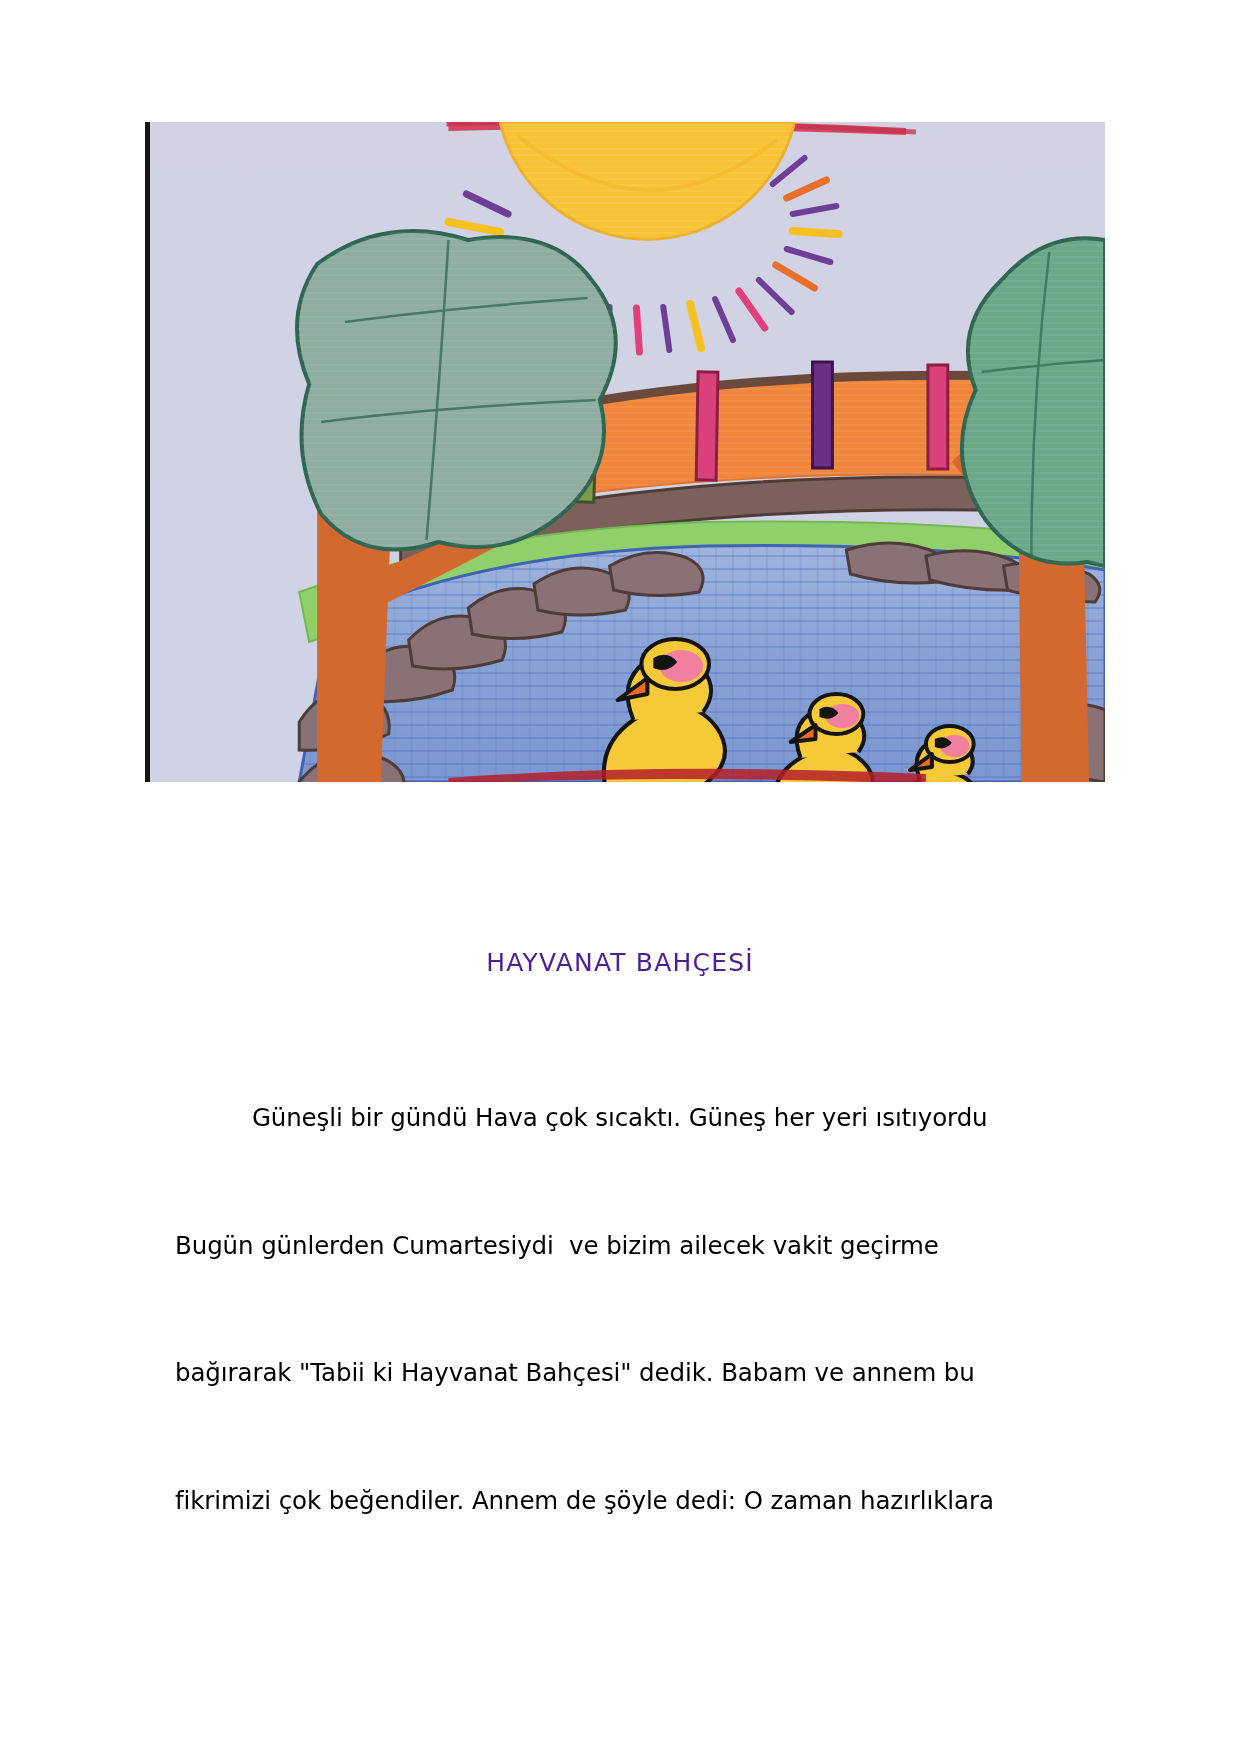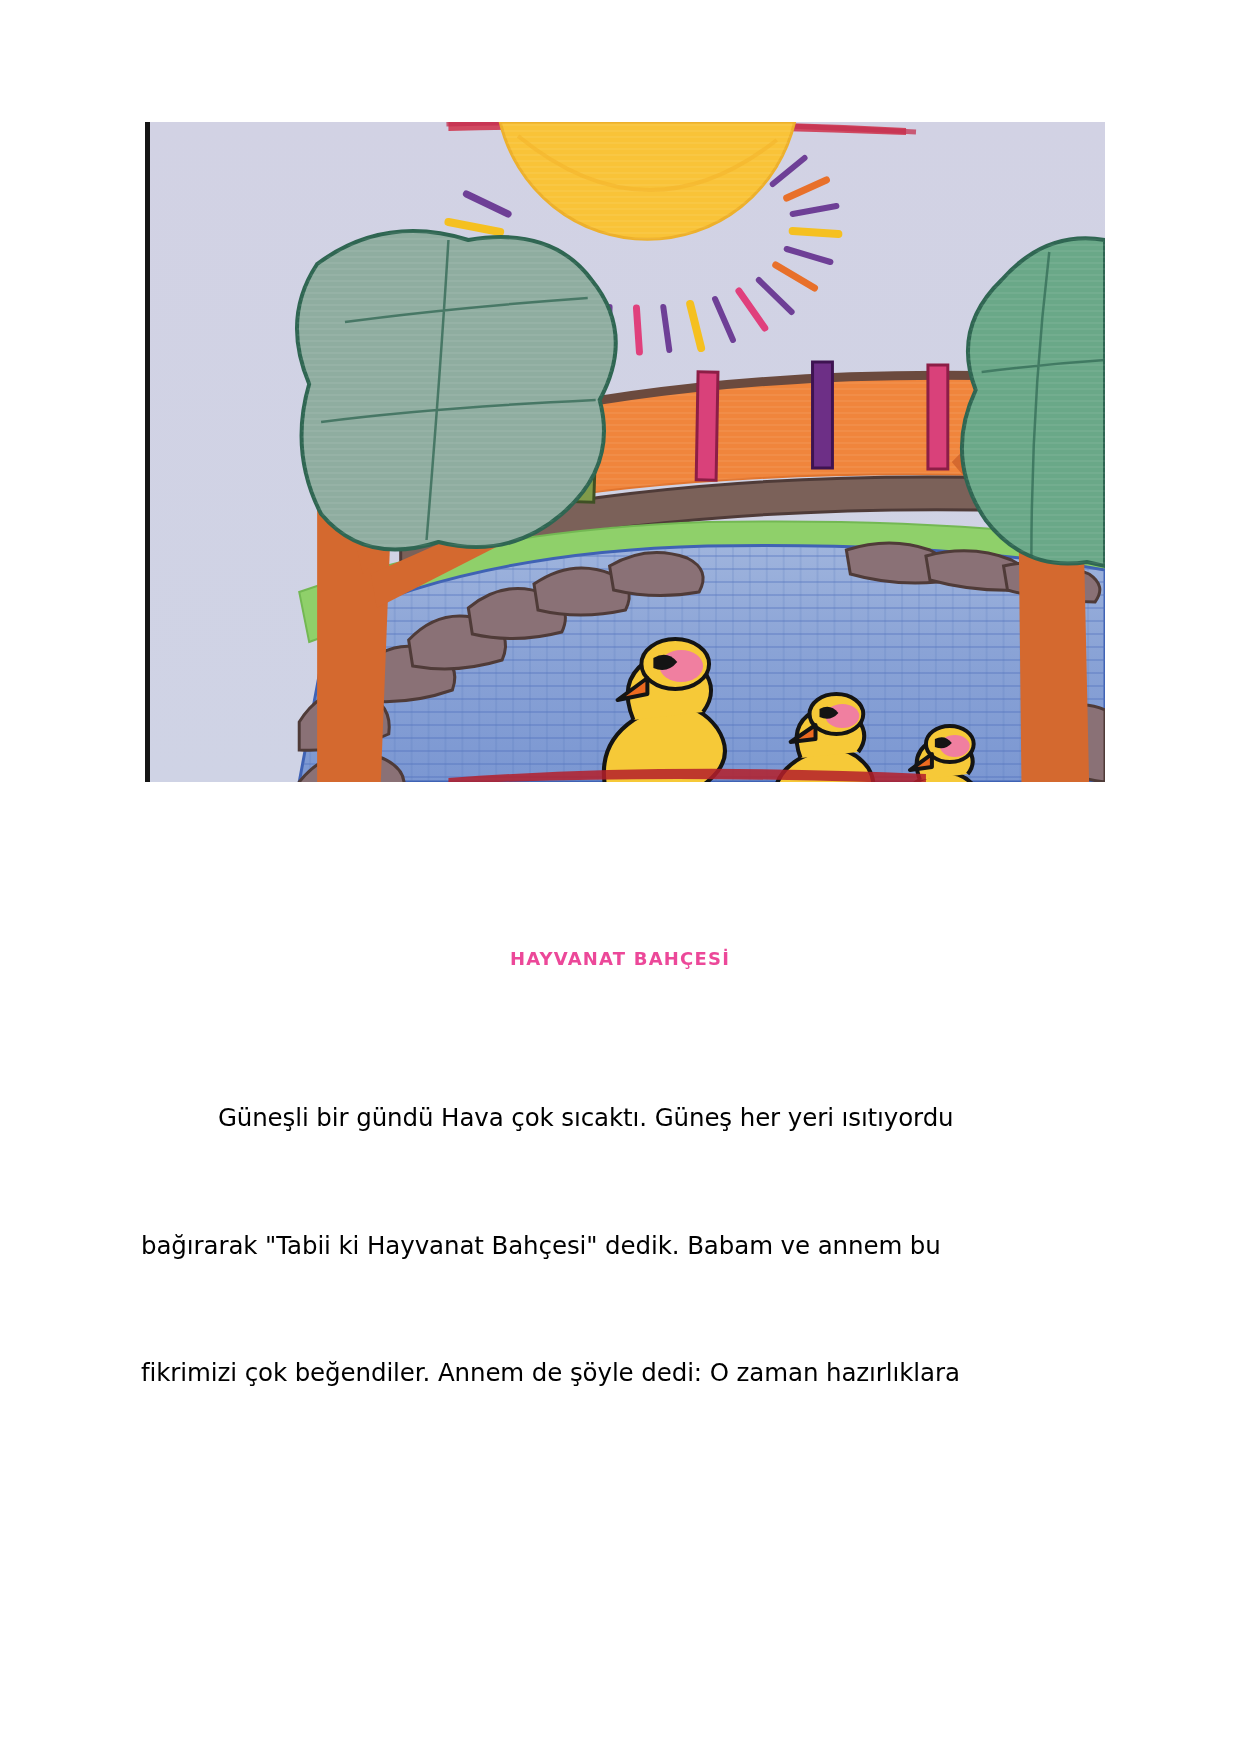--- a/index.html
+++ b/index.html
@@ -46,44 +46,45 @@
     height: 100%;
   }
 
   
   .doc-title {
     position: absolute;
     left: 0;
     right: 0;
     top: 948px;
     text-align: center;
-    color: #ec4899;
+    color: #4c1d95;
     font-family: "DejaVu Sans", sans-serif;
-    font-size: 18px;
-    font-weight: bold;
+    font-size: 25px;
+    font-weight: normal;
     letter-spacing: 1.2px;
   }
 
   
   .body-text {
     position: absolute;
     left: 141px;
     top: 1012px;
     width: 966px;
     font-family: "DejaVu Sans", sans-serif;
     font-size: 24.5px;
     line-height: 42.5px;
     color: #000000;
     letter-spacing: -0.1px;
     white-space: pre-wrap;
   }
   .body-line {
     display: block;
     height: 42.5px;
     white-space: pre;
+    margin-left: 34px;
   }
 </style>
 </head>
 <body>
 
 <div class="page">
 
   <div class="illustration-wrap">
     <div class="illustration">
       <svg viewBox="0 0 960 660" preserveAspectRatio="none">
@@ -240,20 +241,21 @@
 
         </g>
       </svg>
     </div>
   </div>
 
   <div class="doc-title">HAYVANAT BAHÇESİ</div>
 
   <div class="body-text">
     <span class="body-line">          Güneşli bir gündü Hava çok sıcaktı. Güneş her yeri ısıtıyordu</span>
+    <span class="body-line">Bugün günlerden Cumartesiydi  ve bizim ailecek vakit geçirme</span>
     <span class="body-line">bağırarak "Tabii ki Hayvanat Bahçesi" dedik. Babam ve annem bu</span>
     <span class="body-line">fikrimizi çok beğendiler. Annem de şöyle dedi: O zaman hazırlıklara</span>
     
     
     
     
     
     
     
     

